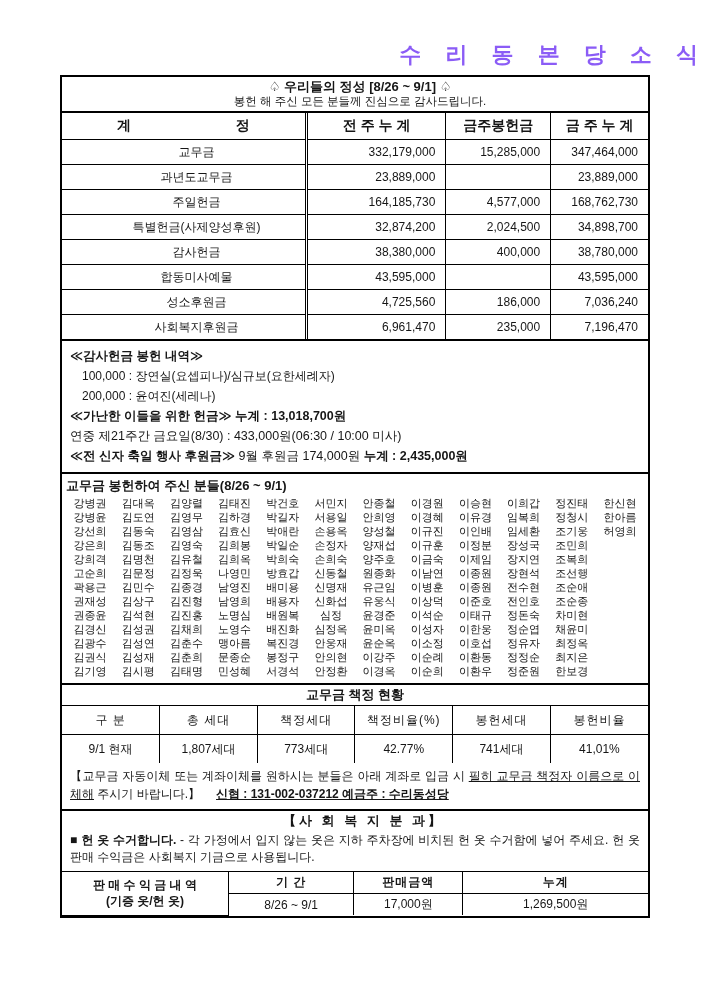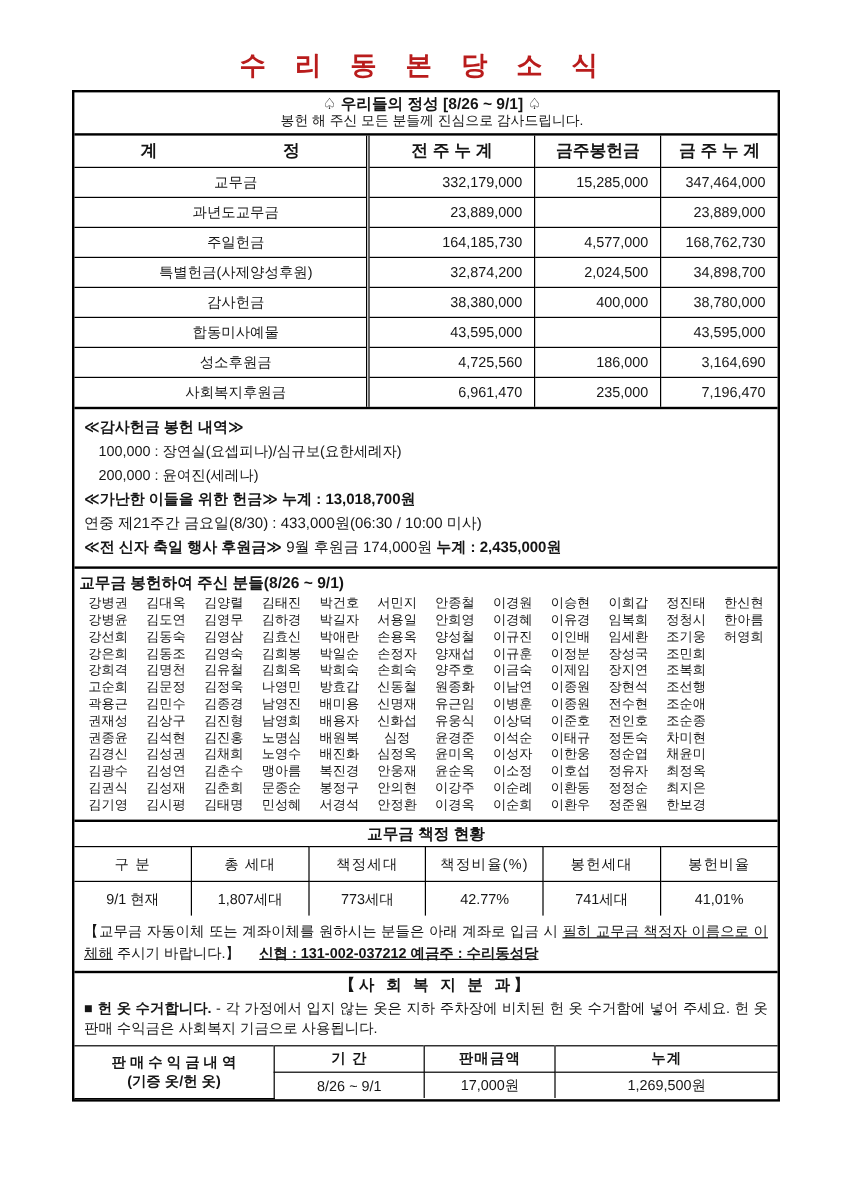--- a/index.html
+++ b/index.html
@@ -2,22 +2,22 @@
 <html><head>
 <meta charset="utf-8">
 <style>
   html,body{margin:0;padding:0;}
   body{
     width:707px;height:1000px;background:#ffffff;color:#161616;
     font-family:"Liberation Sans","DejaVu Sans",sans-serif;
     position:relative;overflow:hidden;
   }
   .page-title{
-    position:absolute;top:40px;left:0;width:707px;text-align:center;
-    font-size:22px;font-weight:bold;letter-spacing:9px;color:#b91c1c;
+    position:absolute;top:40px;left:0;width:707px;text-align:right;
+    font-size:22px;font-weight:bold;letter-spacing:9px;color:#8b5cf6;
   }
   .doc{
     position:absolute;left:60px;top:75px;width:586px;
     border:2px solid #000;
   }
   .section{border-top:2px solid #000;}
   .section:first-child{border-top:none;padding-left:10px;}
 
   
   .devotion{padding:2px 0 3px 0;text-align:center;}
@@ -138,21 +138,21 @@
           <tr>
             <td class="acct">합동미사예물</td>
             <td class="num dbl">43,595,000</td>
             <td class="num"></td>
             <td class="num">43,595,000</td>
           </tr>
           <tr>
             <td class="acct">성소후원금</td>
             <td class="num dbl">4,725,560</td>
             <td class="num">186,000</td>
-            <td class="num">3,164,690</td>
+            <td class="num">7,036,240</td>
           </tr>
           <tr>
             <td class="acct">사회복지후원금</td>
             <td class="num dbl">6,961,470</td>
             <td class="num">235,000</td>
             <td class="num">7,196,470</td>
           </tr>
         </tbody>
     </table>
   </div>

